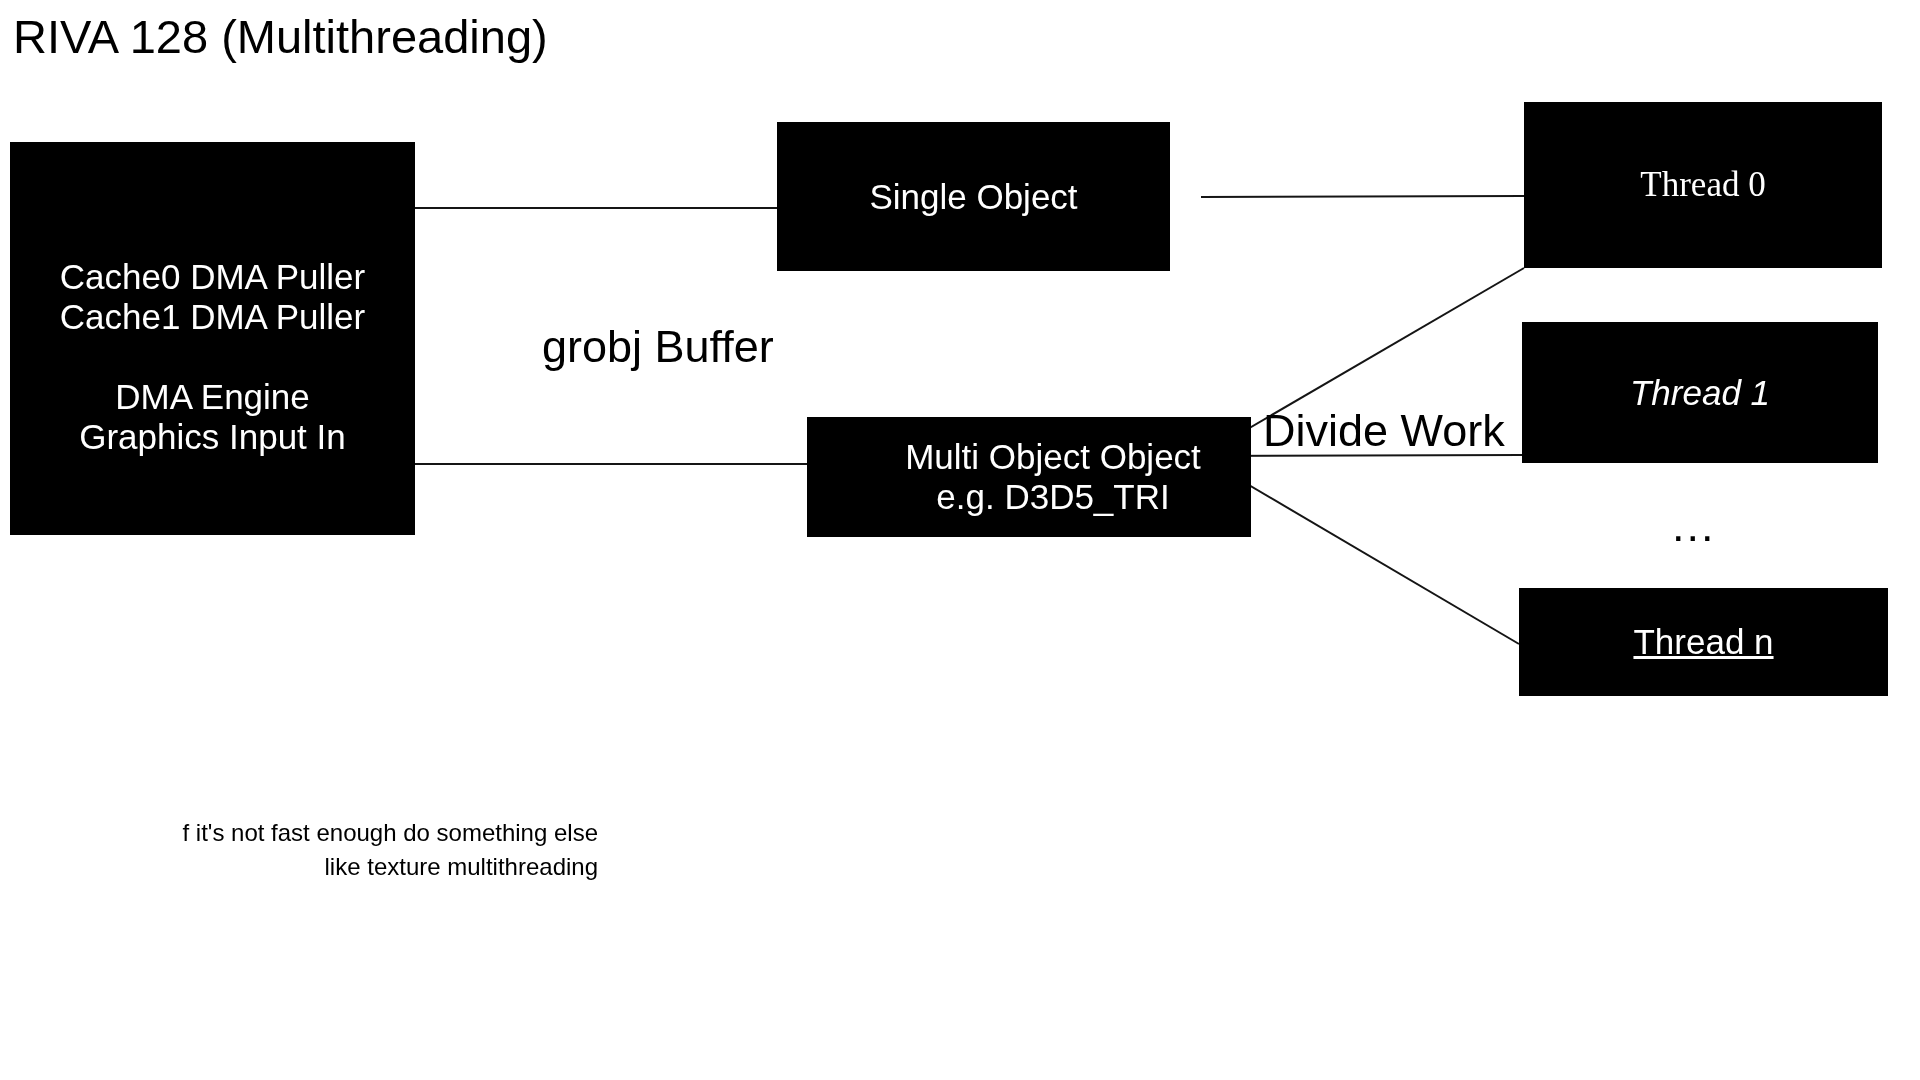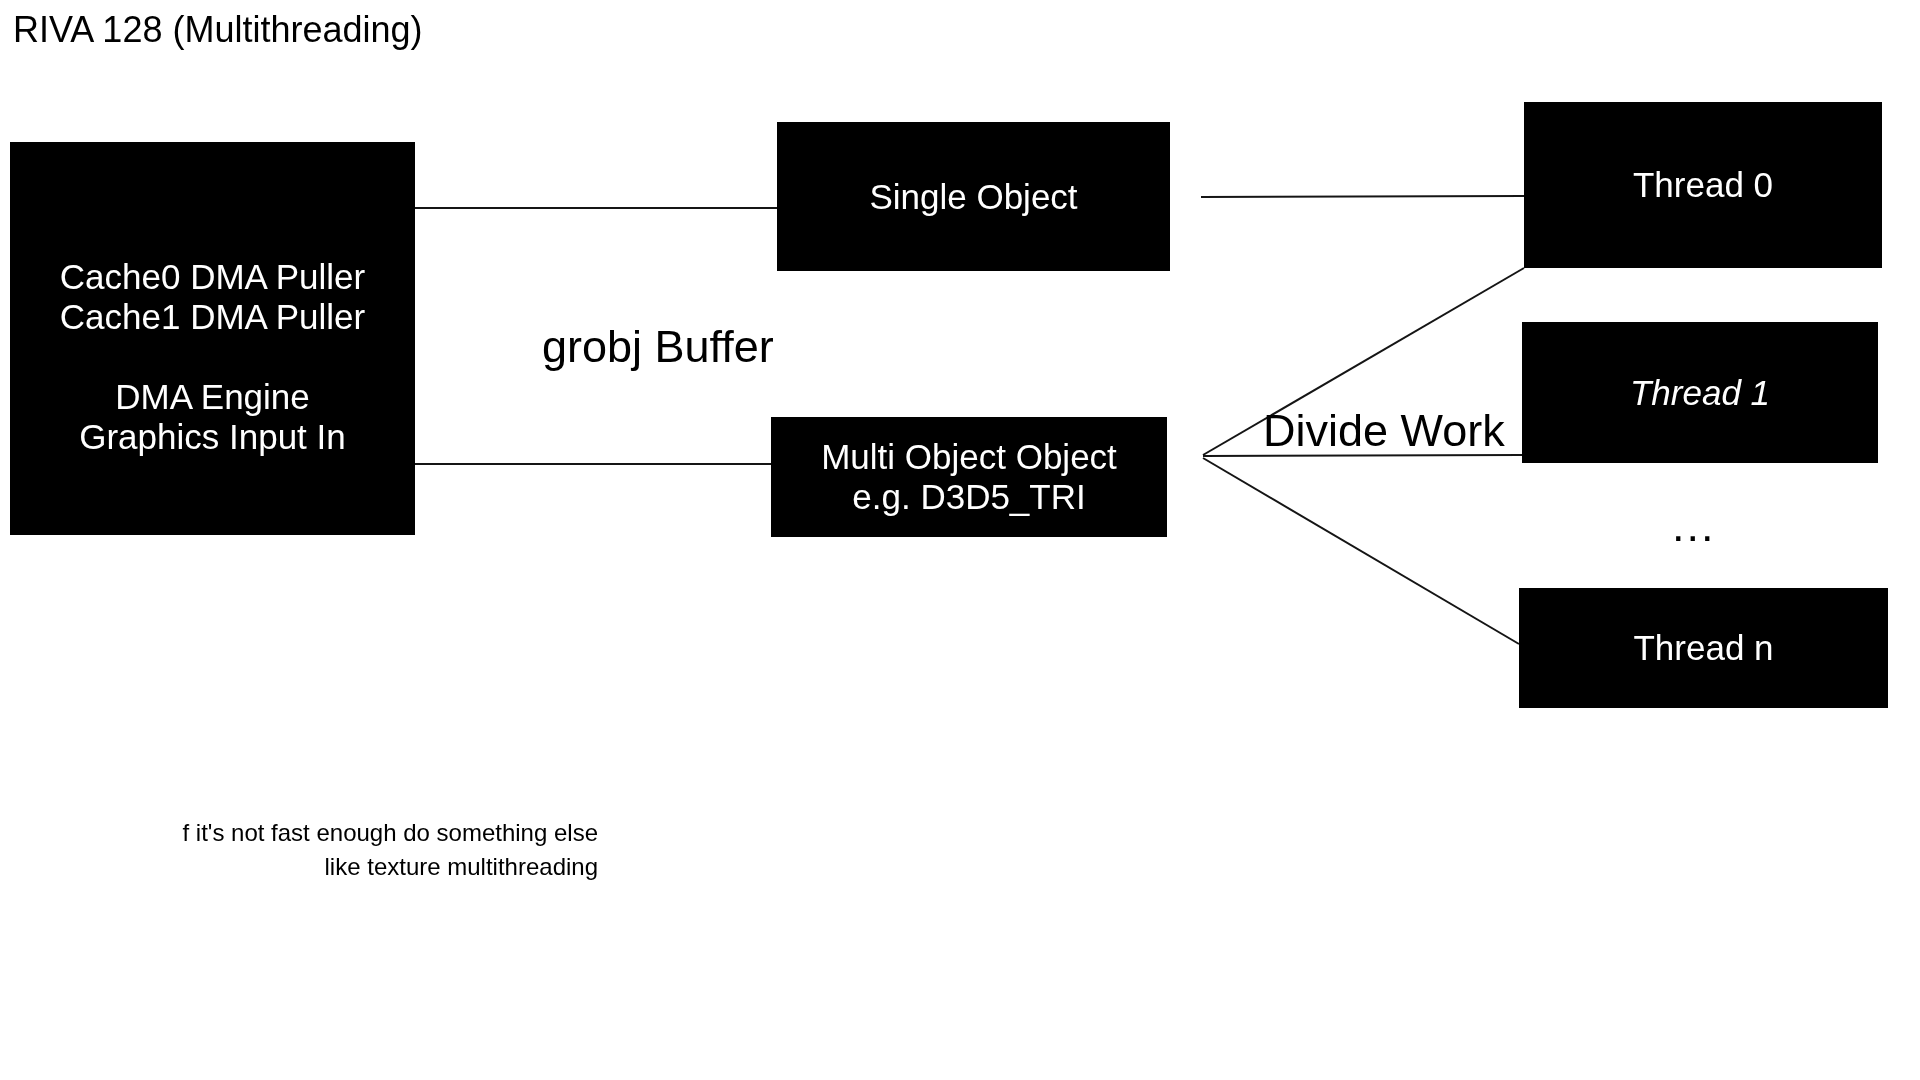--- a/index.html
+++ b/index.html
@@ -24,22 +24,22 @@
     left: 0; top: 0;
     width: 1920px; height: 1080px;
   }
   .connectors line {
     stroke: var(--line, #151515);
     stroke-width: 2;
   }
   .title {
     position: absolute;
     left: 13px;
-    top: 8px;
-    font-size: 36px;
+    top: 15px;
+    font-size: 47px;
     line-height: 44px;
     color: var(--label, #000000);
     white-space: nowrap;
     text-align: right;
   }
   .node {
     position: absolute;
     background: var(--boxfill, #000000);
     color: var(--boxtext, #ffffff);
     display: flex;
@@ -51,25 +51,25 @@
   }
   .node .ln {
     line-height: 40px;
     min-height: 40px;
     white-space: nowrap;
   }
   
   .node.pipeline   { left: 10px;   top: 142px; width: 405px; height: 393px; padding-top: 37px; box-sizing: border-box; }
   
   .node.single     { left: 777px;  top: 122px; width: 393px; height: 149px; }
-  .node.multi      { left: 771px;  top: 417px; width: 396px; height: 120px; }
+  .node.multi      { left: 807px;  top: 417px; width: 396px; height: 120px; padding-left: 48px; }
   
-  .node.thread0    { left: 1524px; top: 102px; width: 358px; height: 166px; }
+  .node.thread0    { left: 1524px; top: 102px; width: 358px; height: 166px; font-family: Liberation Serif, serif; }
   .node.thread1    { left: 1522px; top: 322px; width: 356px; height: 141px; font-style: italic; }
-  .node.threadn    { left: 1519px; top: 588px; width: 369px; height: 120px; }
+  .node.threadn    { left: 1519px; top: 588px; width: 369px; height: 108px; text-decoration: underline; }
   .float-label {
     position: absolute;
     font-size: 45px;
     line-height: 42px;
     color: var(--label, #000000);
     white-space: nowrap;
   }
   .grobj    { left: 542px;  top: 326px; }
   .divide   { left: 1263px; top: 410px; }
   .ellipsis { left: 1672px; top: 505px; letter-spacing: 2px; }

